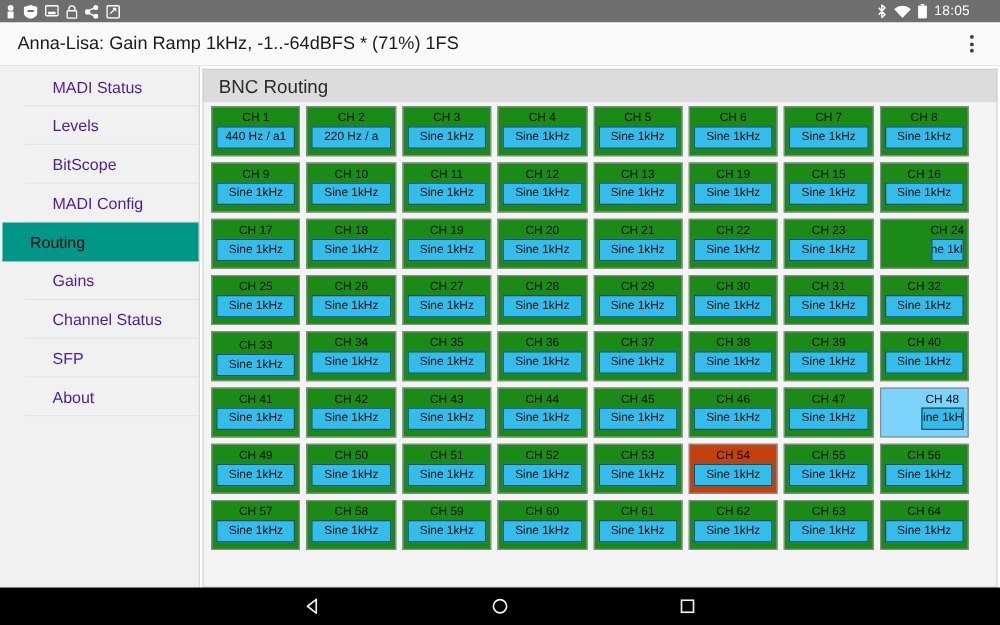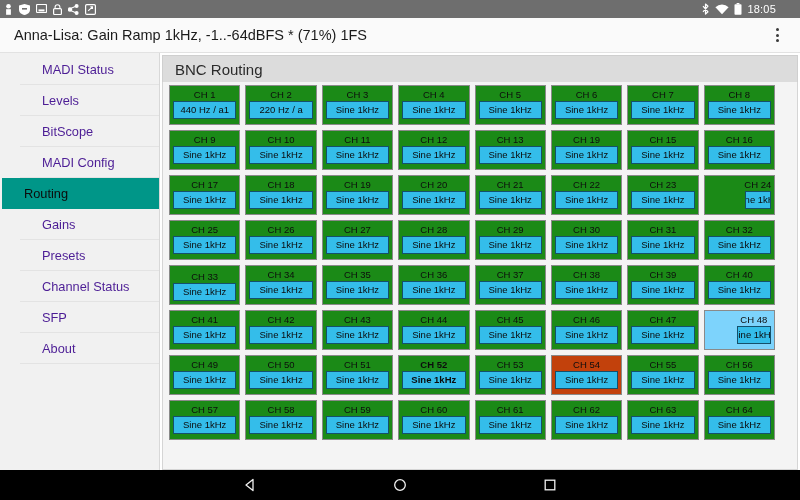--- a/index.html
+++ b/index.html
@@ -286,23 +286,20 @@
         <div class="nav-item">
           <span>MADI Config</span>
         </div>
         <div class="nav-item active" style="background: rgb(0, 150, 136);">
           <span>Routing</span>
         </div>
         <div class="nav-item">
           <span>Gains</span>
         </div>
         <div class="nav-item">
-          <span>Presets</span>
-        </div>
-        <div class="nav-item">
           <span>Channel Status</span>
         </div>
         <div class="nav-item">
           <span>SFP</span>
         </div>
         <div class="nav-item">
           <span>About</span>
         </div>
       </nav>
 
@@ -611,21 +608,21 @@
               <div class="cell-button" style="background: rgb(52, 189, 234);">
                 <span>Sine 1kHz</span>
               </div>
             </div>
             <div class="cell" style="background: rgb(27, 138, 23);">
               <div class="cell-label">CH 51</div>
               <div class="cell-button" style="background: rgb(52, 189, 234);">
                 <span>Sine 1kHz</span>
               </div>
             </div>
-            <div class="cell" style="background: rgb(27, 138, 23); font-weight: bold;">
+            <div class="cell" style="background: rgb(27, 138, 23);">
               <div class="cell-label">CH 52</div>
               <div class="cell-button" style="background: rgb(52, 189, 234);">
                 <span>Sine 1kHz</span>
               </div>
             </div>
             <div class="cell" style="background: rgb(27, 138, 23);">
               <div class="cell-label">CH 53</div>
               <div class="cell-button" style="background: rgb(52, 189, 234);">
                 <span>Sine 1kHz</span>
               </div>

